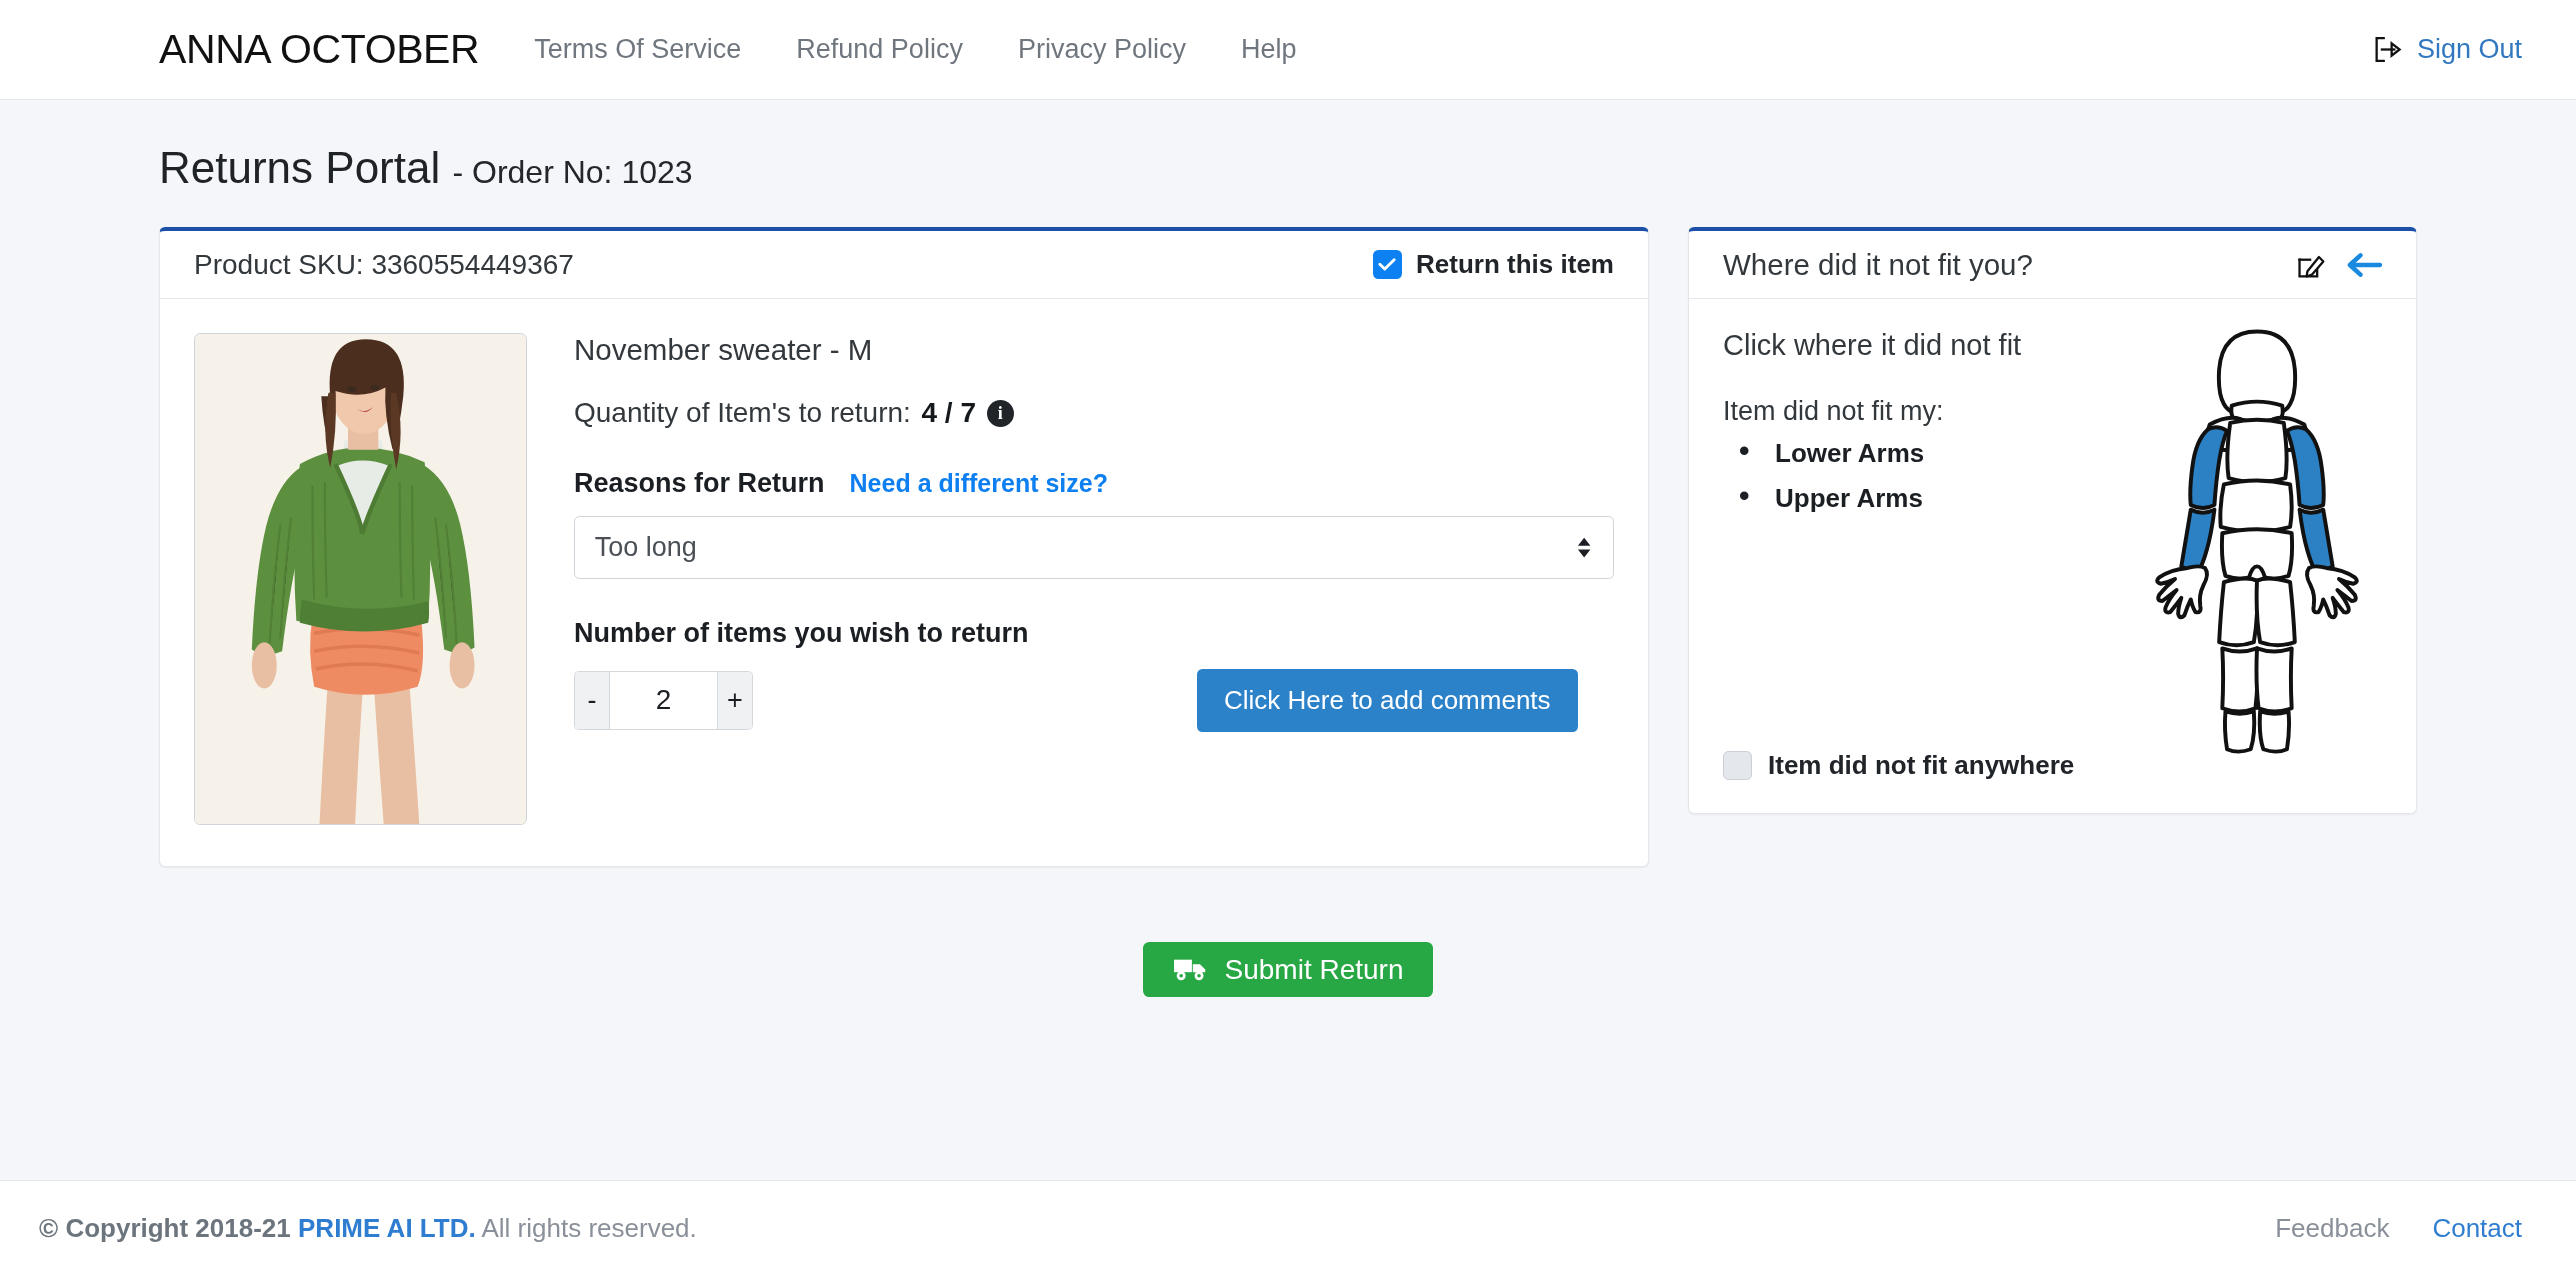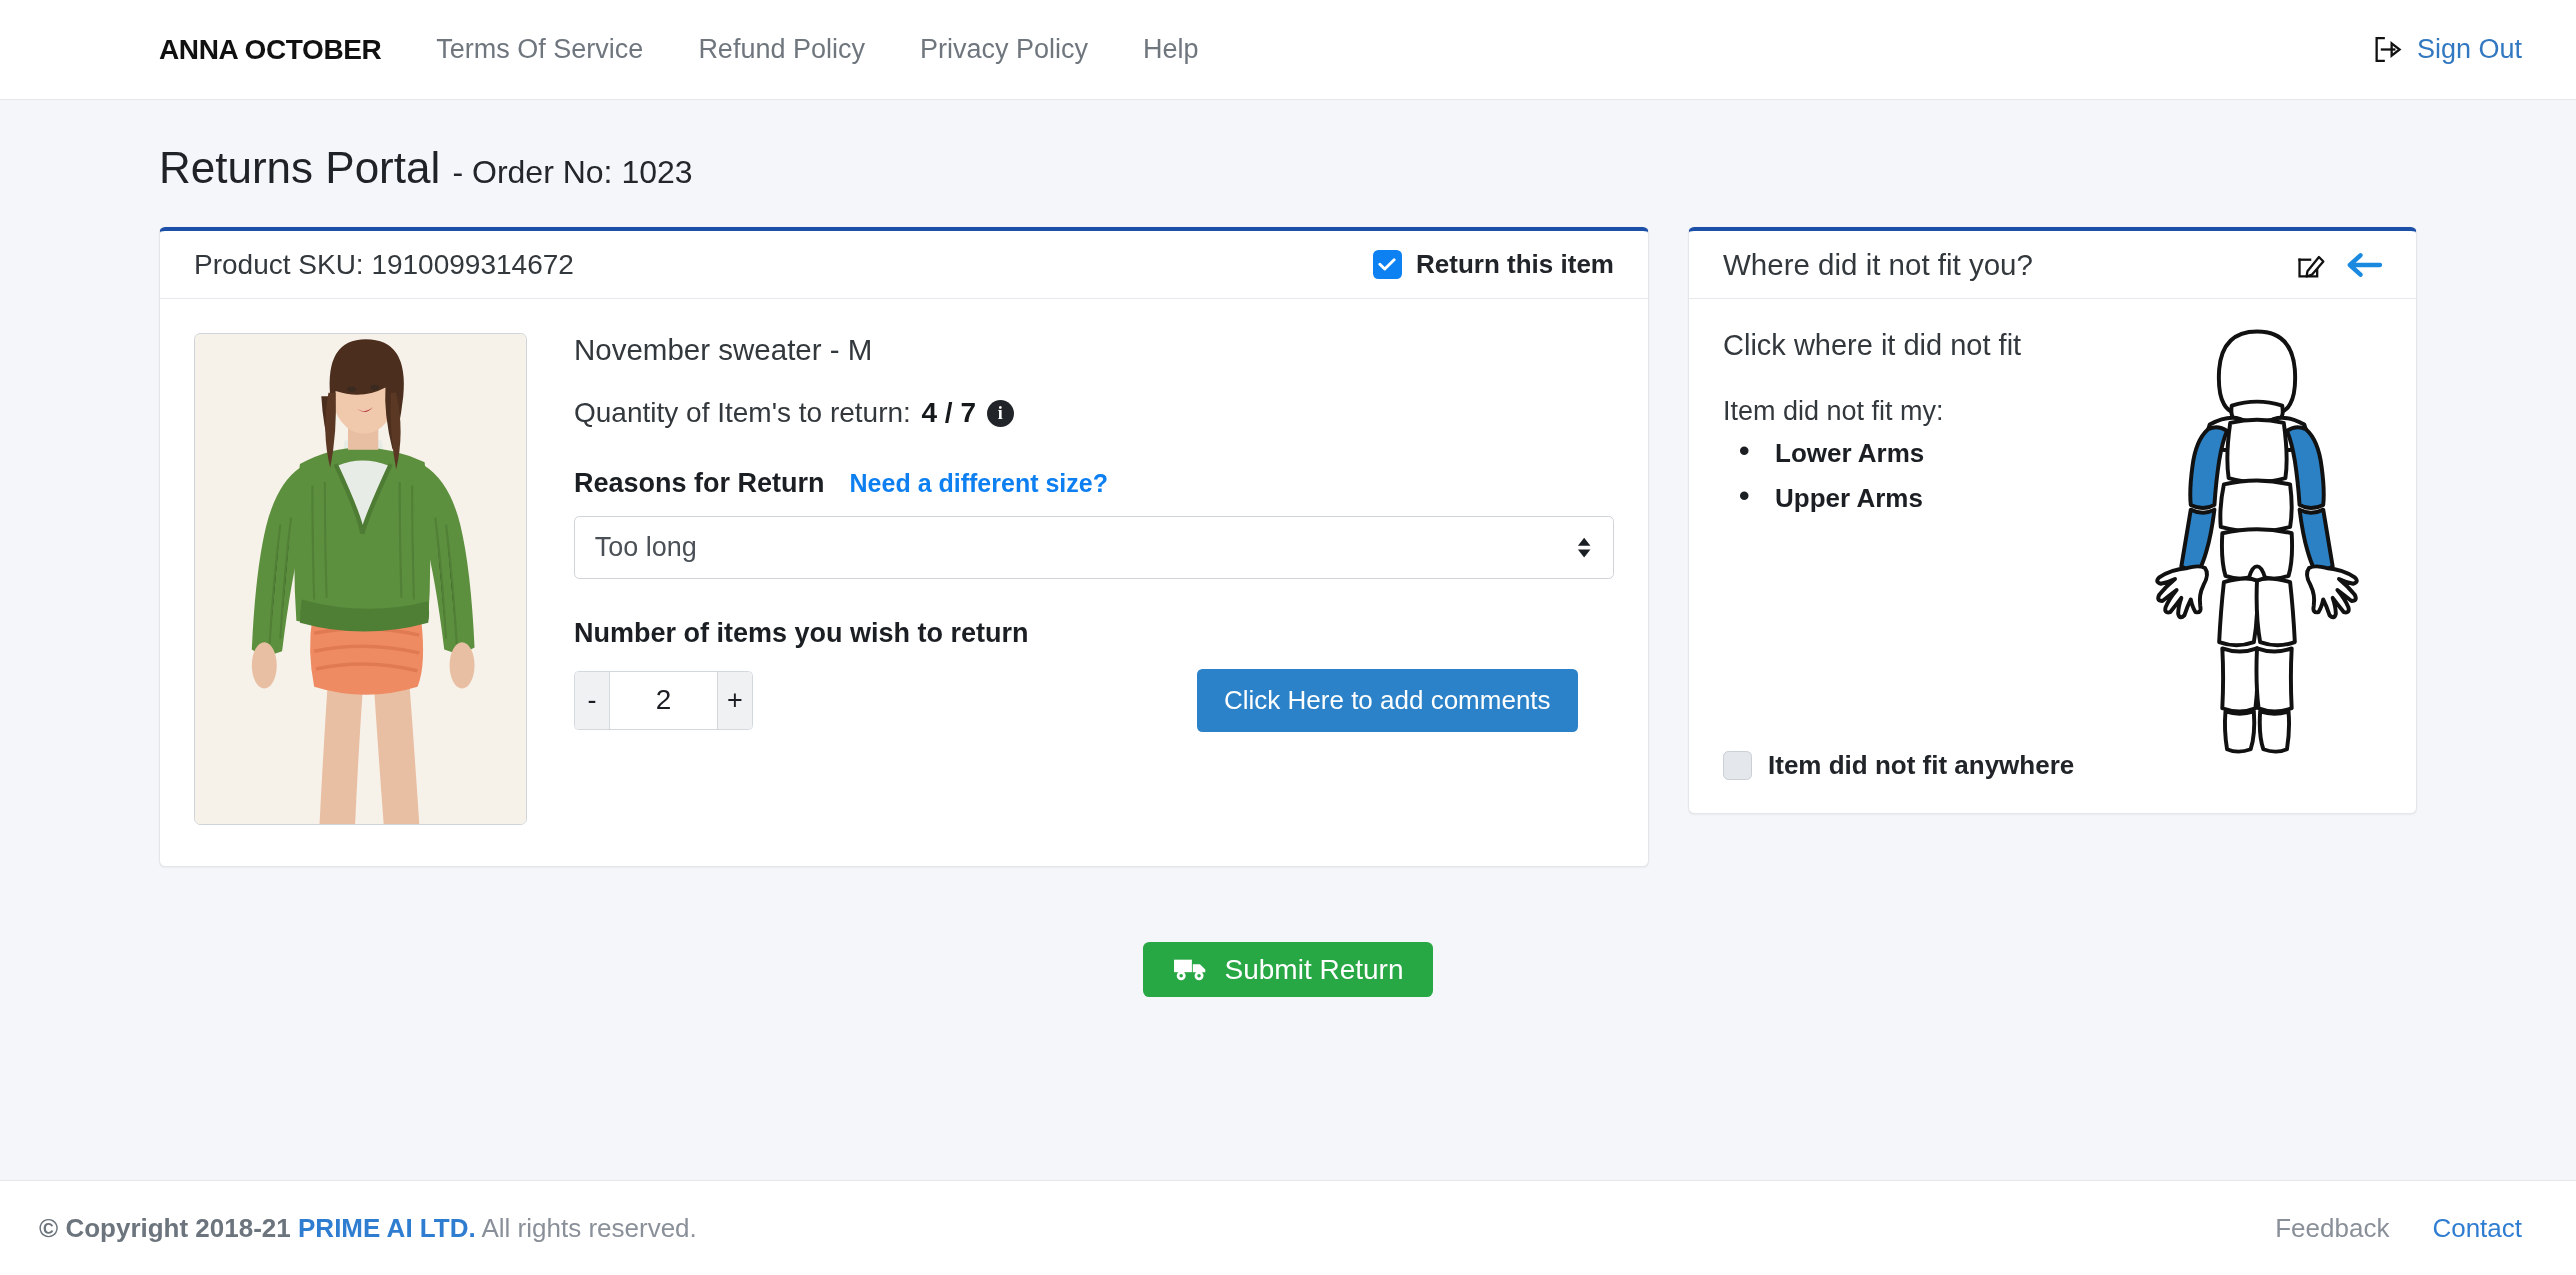--- a/index.html
+++ b/index.html
@@ -16,22 +16,22 @@
   
   .navbar {
     height:100px;
     background:#ffffff;
     border-bottom:0.9px solid #e6e8ec;
     display:flex;
     align-items:center;
     padding:0 54px 0 159px;
   }
   .brand {
-    font-size:28px;
-    font-weight:700;
+    font-size:41px;
+    font-weight:400;
     letter-spacing:-0.4px;
     color:#111111;
     white-space:nowrap;
     font-stretch:condensed;
   }
   .nav-links { display:flex; align-items:center; margin-left:55px; gap:55px; }
   .nav-link {
     font-size:27px;
     color:#6f767e;
     text-decoration:none;
@@ -226,21 +226,21 @@
 
 <div class="page-title">
   <span>Returns Portal</span>
   <span class="order">- Order No: 1023</span>
 </div>
 
 <div class="cards-row">
 
   <div class="card card-left">
     <div class="card-header">
-      <div class="sku-text">Product SKU: 1910099314672</div>
+      <div class="sku-text">Product SKU: 3360554449367</div>
       <div class="hdr-spacer"></div>
       <div class="chk-wrap">
         <span class="chk-box">
           <svg width="18" height="14.3" viewBox="0 0 20 16">
               <path d="M2 8 L7.5 13.5 L18 3" stroke="#fff" stroke-width="3.2" fill="none" stroke-linecap="round" stroke-linejoin="round"></path>
             </svg>
         </span>
         <span class="chk-label">Return this item</span>
       </div>
     </div>

